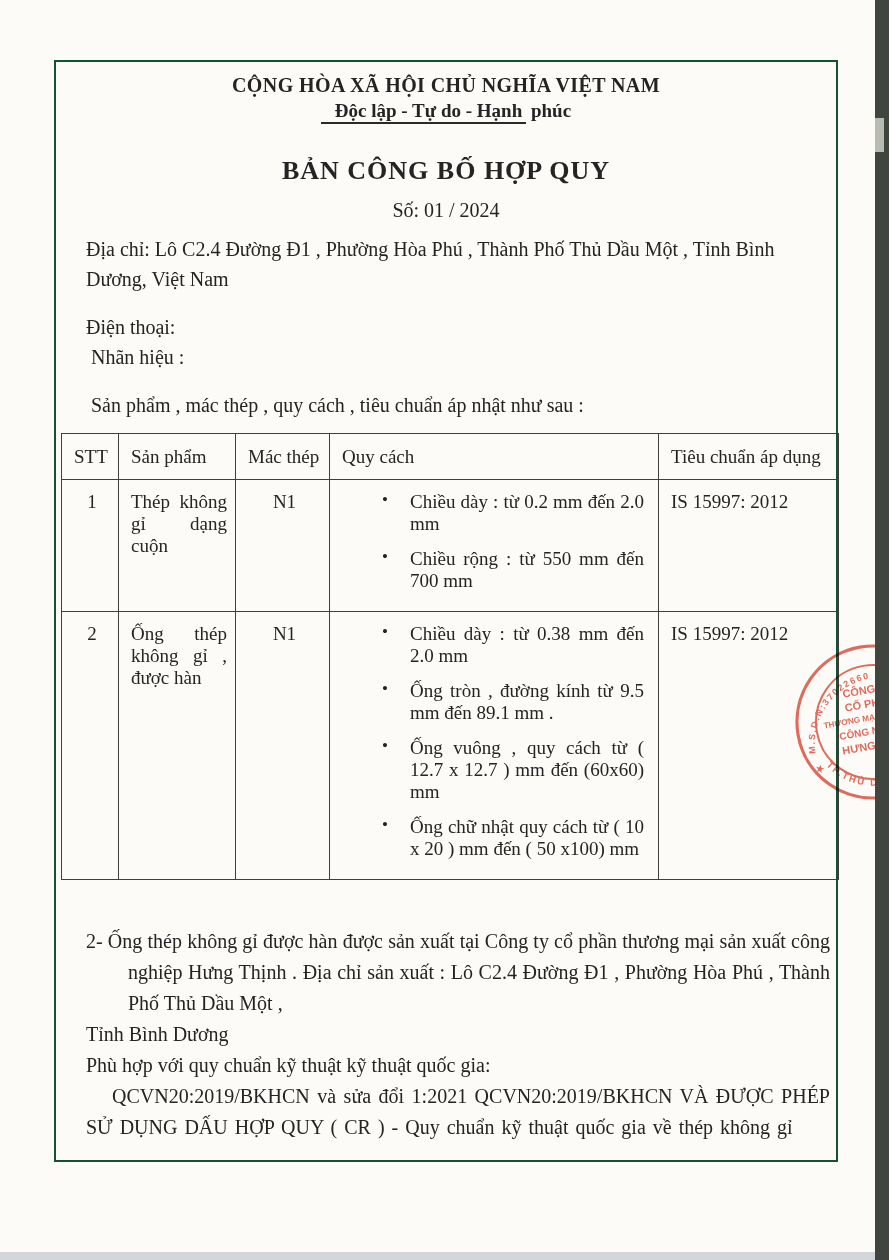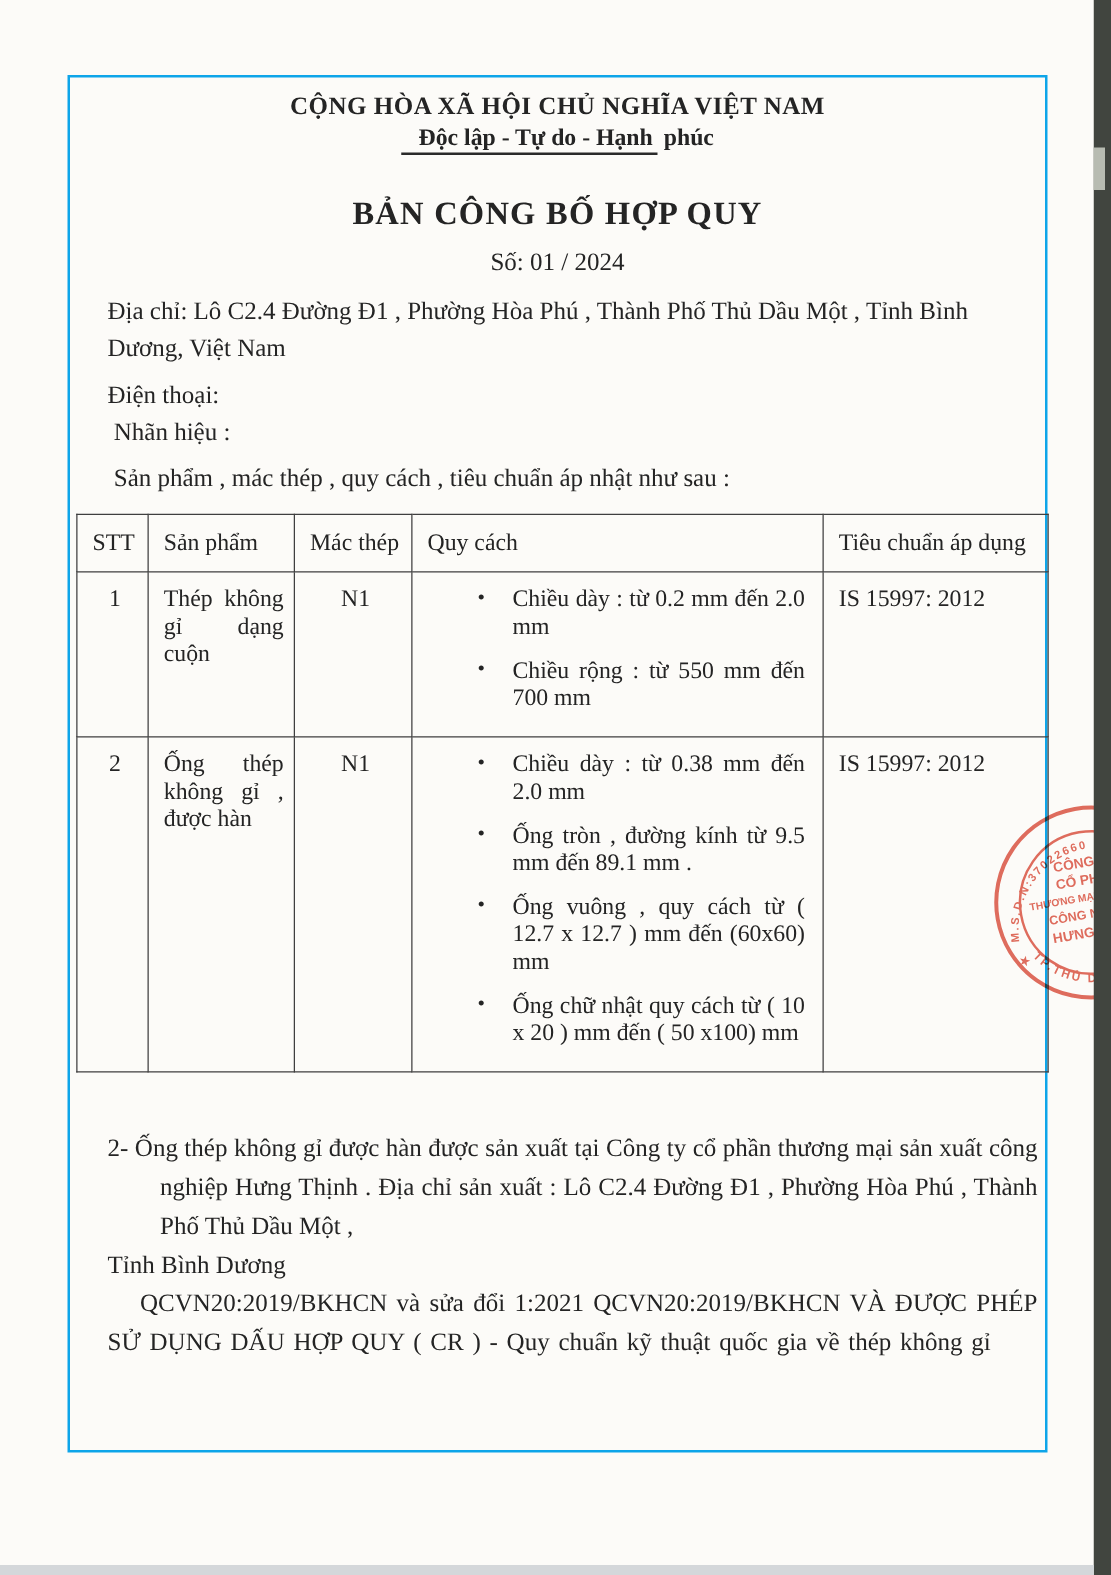--- a/index.html
+++ b/index.html
@@ -10,34 +10,34 @@
     color:#242424;
   }
   
   .edge-right{position:absolute;top:0;left:875px;width:14px;height:1260px;background:#41453f;z-index:9;}
   .edge-notch{position:absolute;top:118px;left:875px;width:9px;height:34px;background:#b7bbb1;z-index:10;}
   .edge-bottom{position:absolute;left:0;top:1252px;width:875px;height:8px;background:#d4d7da;z-index:9;}
 
   
   .frame{
     position:absolute;left:54px;top:60px;width:780px;height:1098px;
-    border:2px solid #0ea5e9;background:transparent;z-index:1;
+    border:2px solid #14532d;background:transparent;z-index:1;
   }
   .content{padding:12px 30px 0 30px;}
 
   .center{text-align:center;}
   .republic{font-size:20px;font-weight:bold;letter-spacing:.4px;margin:0;}
   .motto{font-size:19px;font-weight:bold;margin:3px 0 0 0;}
   .motto-u{border-bottom:2px solid #2a2a2a;padding:0 4px 1px 14px;}
   .doc-title{font-size:26px;font-weight:bold;letter-spacing:1px;margin:34px 0 0 0;}
   .doc-number{font-size:20px;margin:13px 0 0 0;}
 
   .info{font-size:20px;line-height:30px;margin-top:12px;}
   .info p{margin:0;}
-  .info .sp{margin-top:7px;}
+  .info .sp{margin-top:18px;}
   .indent1{padding-left:5px;}
   .bold{font-weight:bold;}
 
   table.products{
     border-collapse:collapse;margin:13px 0 0 -25px;
     font-size:19px;table-layout:fixed;width:777px;
   }
   table.products th,table.products td{
     border:1px solid #3f3f3f;vertical-align:top;
     overflow:hidden;
@@ -130,20 +130,21 @@
             </ul>
           </td>
           <td class="cell">IS 15997: 2012</td>
         </tr>
       </tbody>
     </table>
 
     <div class="notes">
       <p class="note2">2-  Ống thép không gỉ được hàn được sản xuất tại Công ty cổ phần thương mại sản xuất công nghiệp Hưng Thịnh . Địa chỉ sản xuất : Lô C2.4 Đường Đ1 , Phường Hòa Phú , Thành Phố Thủ Dầu Một ,</p>
       <p class="province">Tỉnh Bình Dương</p>
+      <p>Phù hợp với quy chuẩn kỹ thuật kỹ thuật quốc gia:</p>
       <p class="regulation">QCVN20:2019/BKHCN và sửa đổi 1:2021 QCVN20:2019/BKHCN VÀ ĐƯỢC PHÉP SỬ DỤNG DẤU HỢP QUY ( CR ) -  Quy chuẩn kỹ thuật quốc gia về thép không gỉ</p>
     </div>
 
   </div>
 </div>
 
 <svg class="stamp" viewBox="0 0 170 170" aria-hidden="true">
   <circle cx="85" cy="85" r="76" fill="none" stroke="#dd5a49" stroke-width="3.2"></circle>
   <circle cx="85" cy="85" r="57" fill="none" stroke="#dd5a49" stroke-width="2"></circle>
   <defs>

